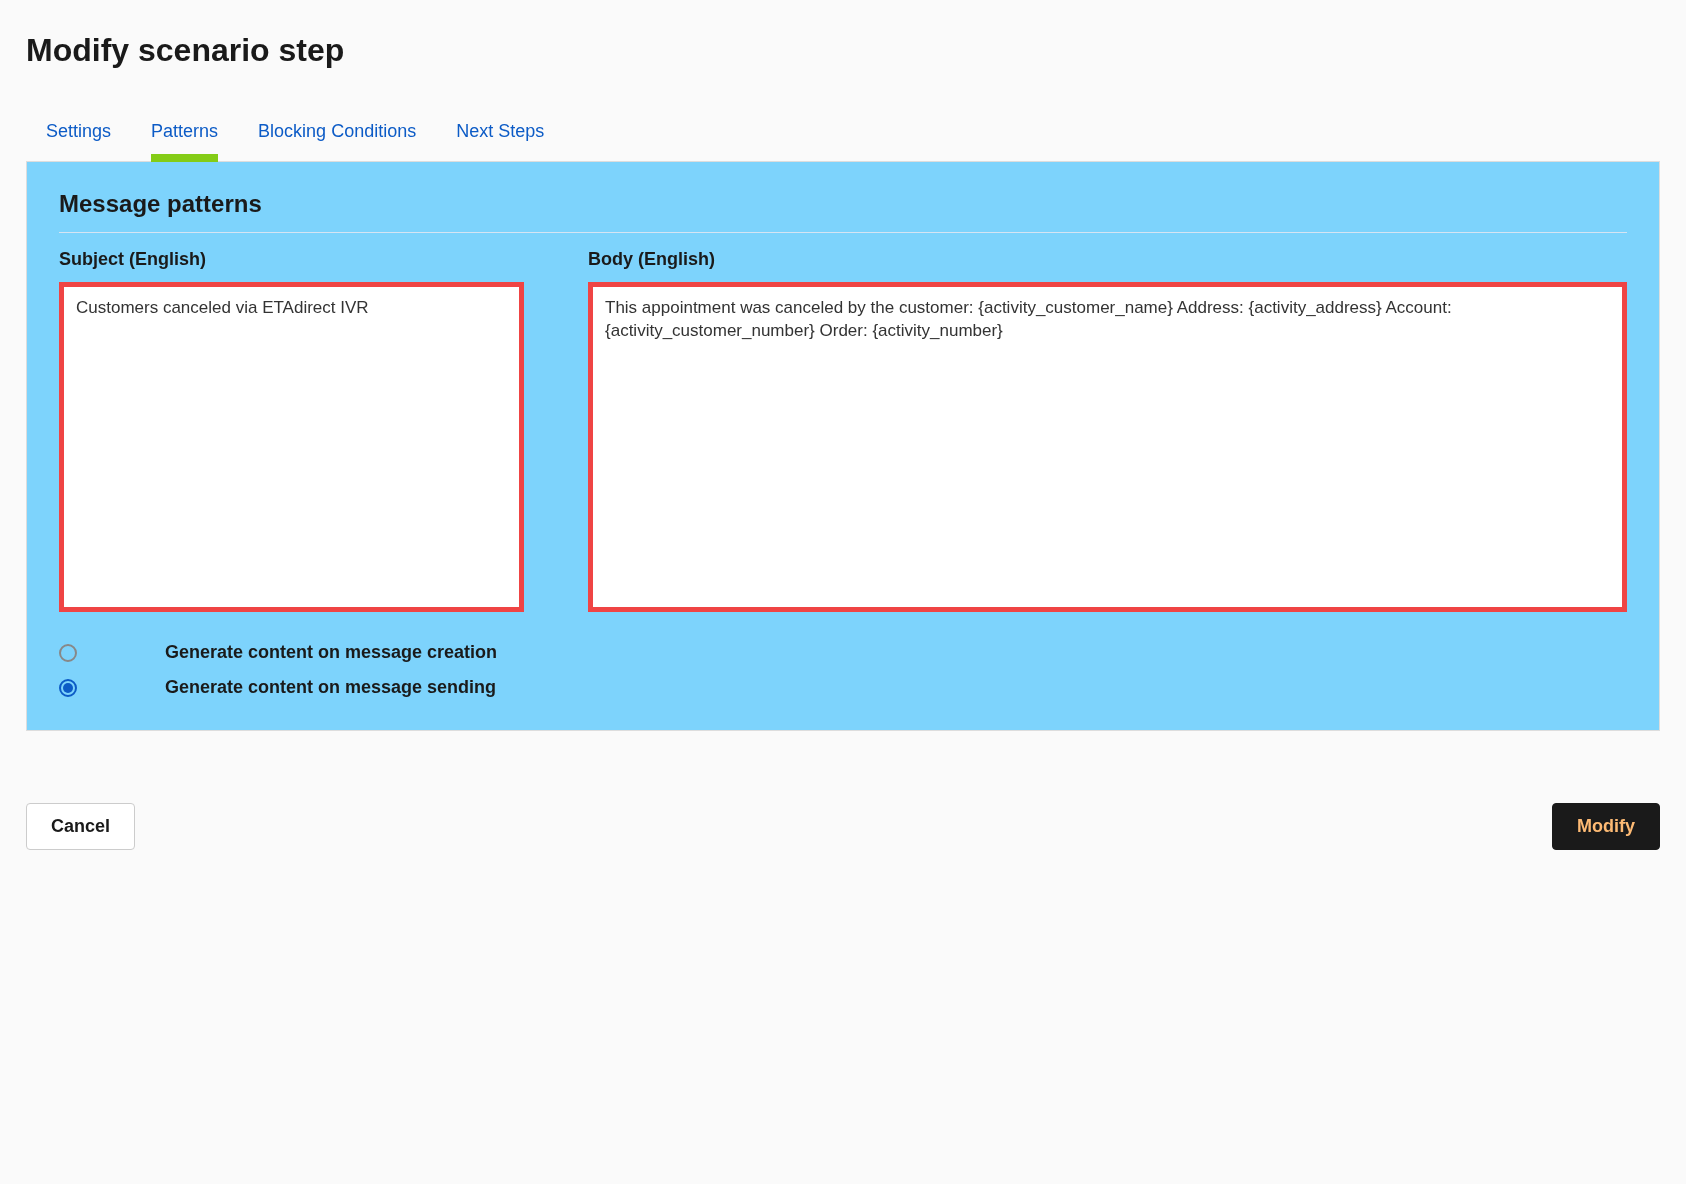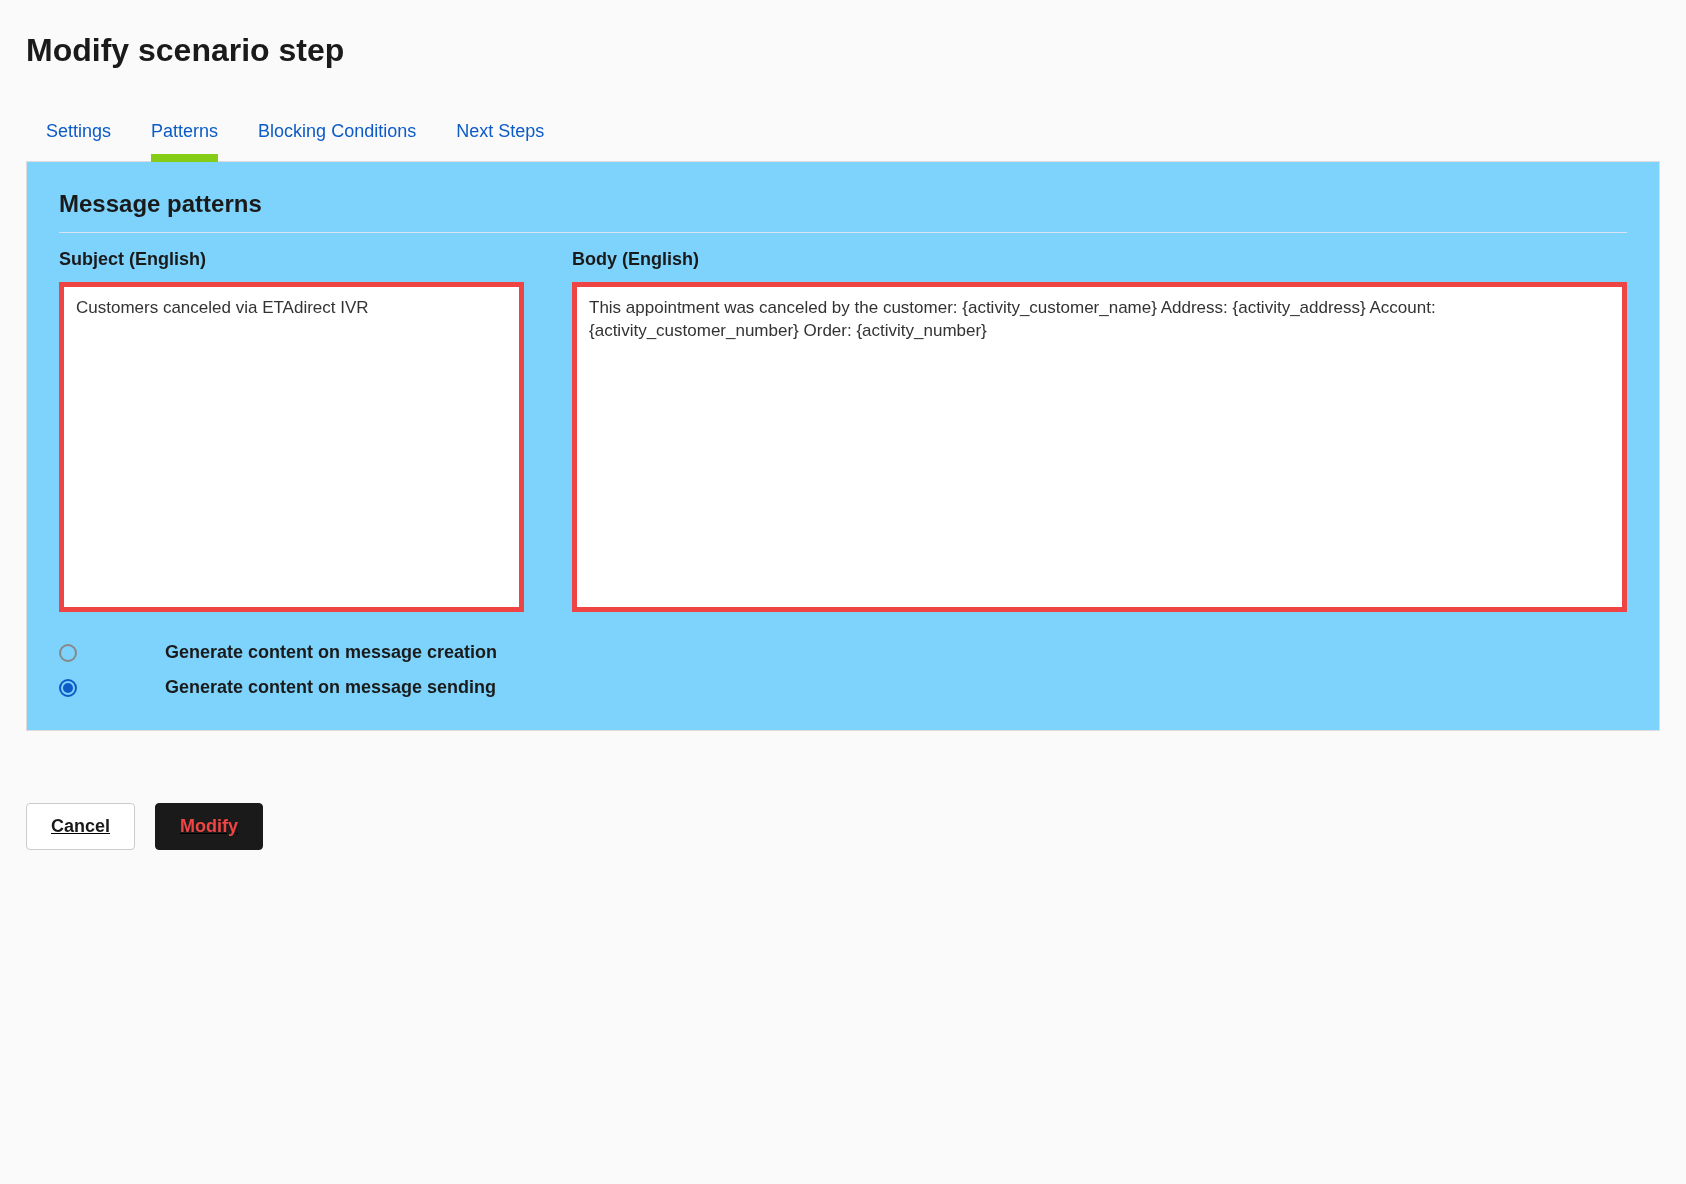--- a/index.html
+++ b/index.html
@@ -65,20 +65,21 @@
     .field-col {
       display: flex;
       flex-direction: column;
     }
     .field-col.subject {
       width: 465px;
       flex: 0 0 auto;
     }
     .field-col.body {
       flex: 1;
+      margin-left: 16px;
     }
     .field-label {
       font-size: 18px;
       font-weight: 600;
       color: #1a1a1a;
       margin-bottom: 12px;
     }
     .textarea {
       width: 100%;
       height: 330px;
@@ -122,41 +123,40 @@
       border-radius: 50%;
     }
     .radio-label {
       font-size: 18px;
       font-weight: 600;
       color: #1a1a1a;
       text-align: center;
     }
     .button-bar {
       display: flex;
-      justify-content: flex-start;
+      justify-content: space-between;
       gap: 20px;
       margin-top: 72px;
-      text-decoration: underline;
     }
     .btn {
       padding: 12px 24px;
       font-size: 18px;
       font-weight: 600;
       border-radius: 4px;
       cursor: pointer;
       border: 1px solid transparent;
     }
     .btn-secondary {
       background: #ffffff;
       color: #1a1a1a;
       border: 1px solid #cccccc;
     }
     .btn-primary {
       background: #1a1a1a;
-      color: #ef4444;
+      color: #fdba74;
       border: 1px solid #1a1a1a;
     }
   </style>
 </head>
 <body>
 
 <div class="container">
   <h1 class="page-title">Modify scenario step</h1>
 
   <div class="tabs-wrapper">

